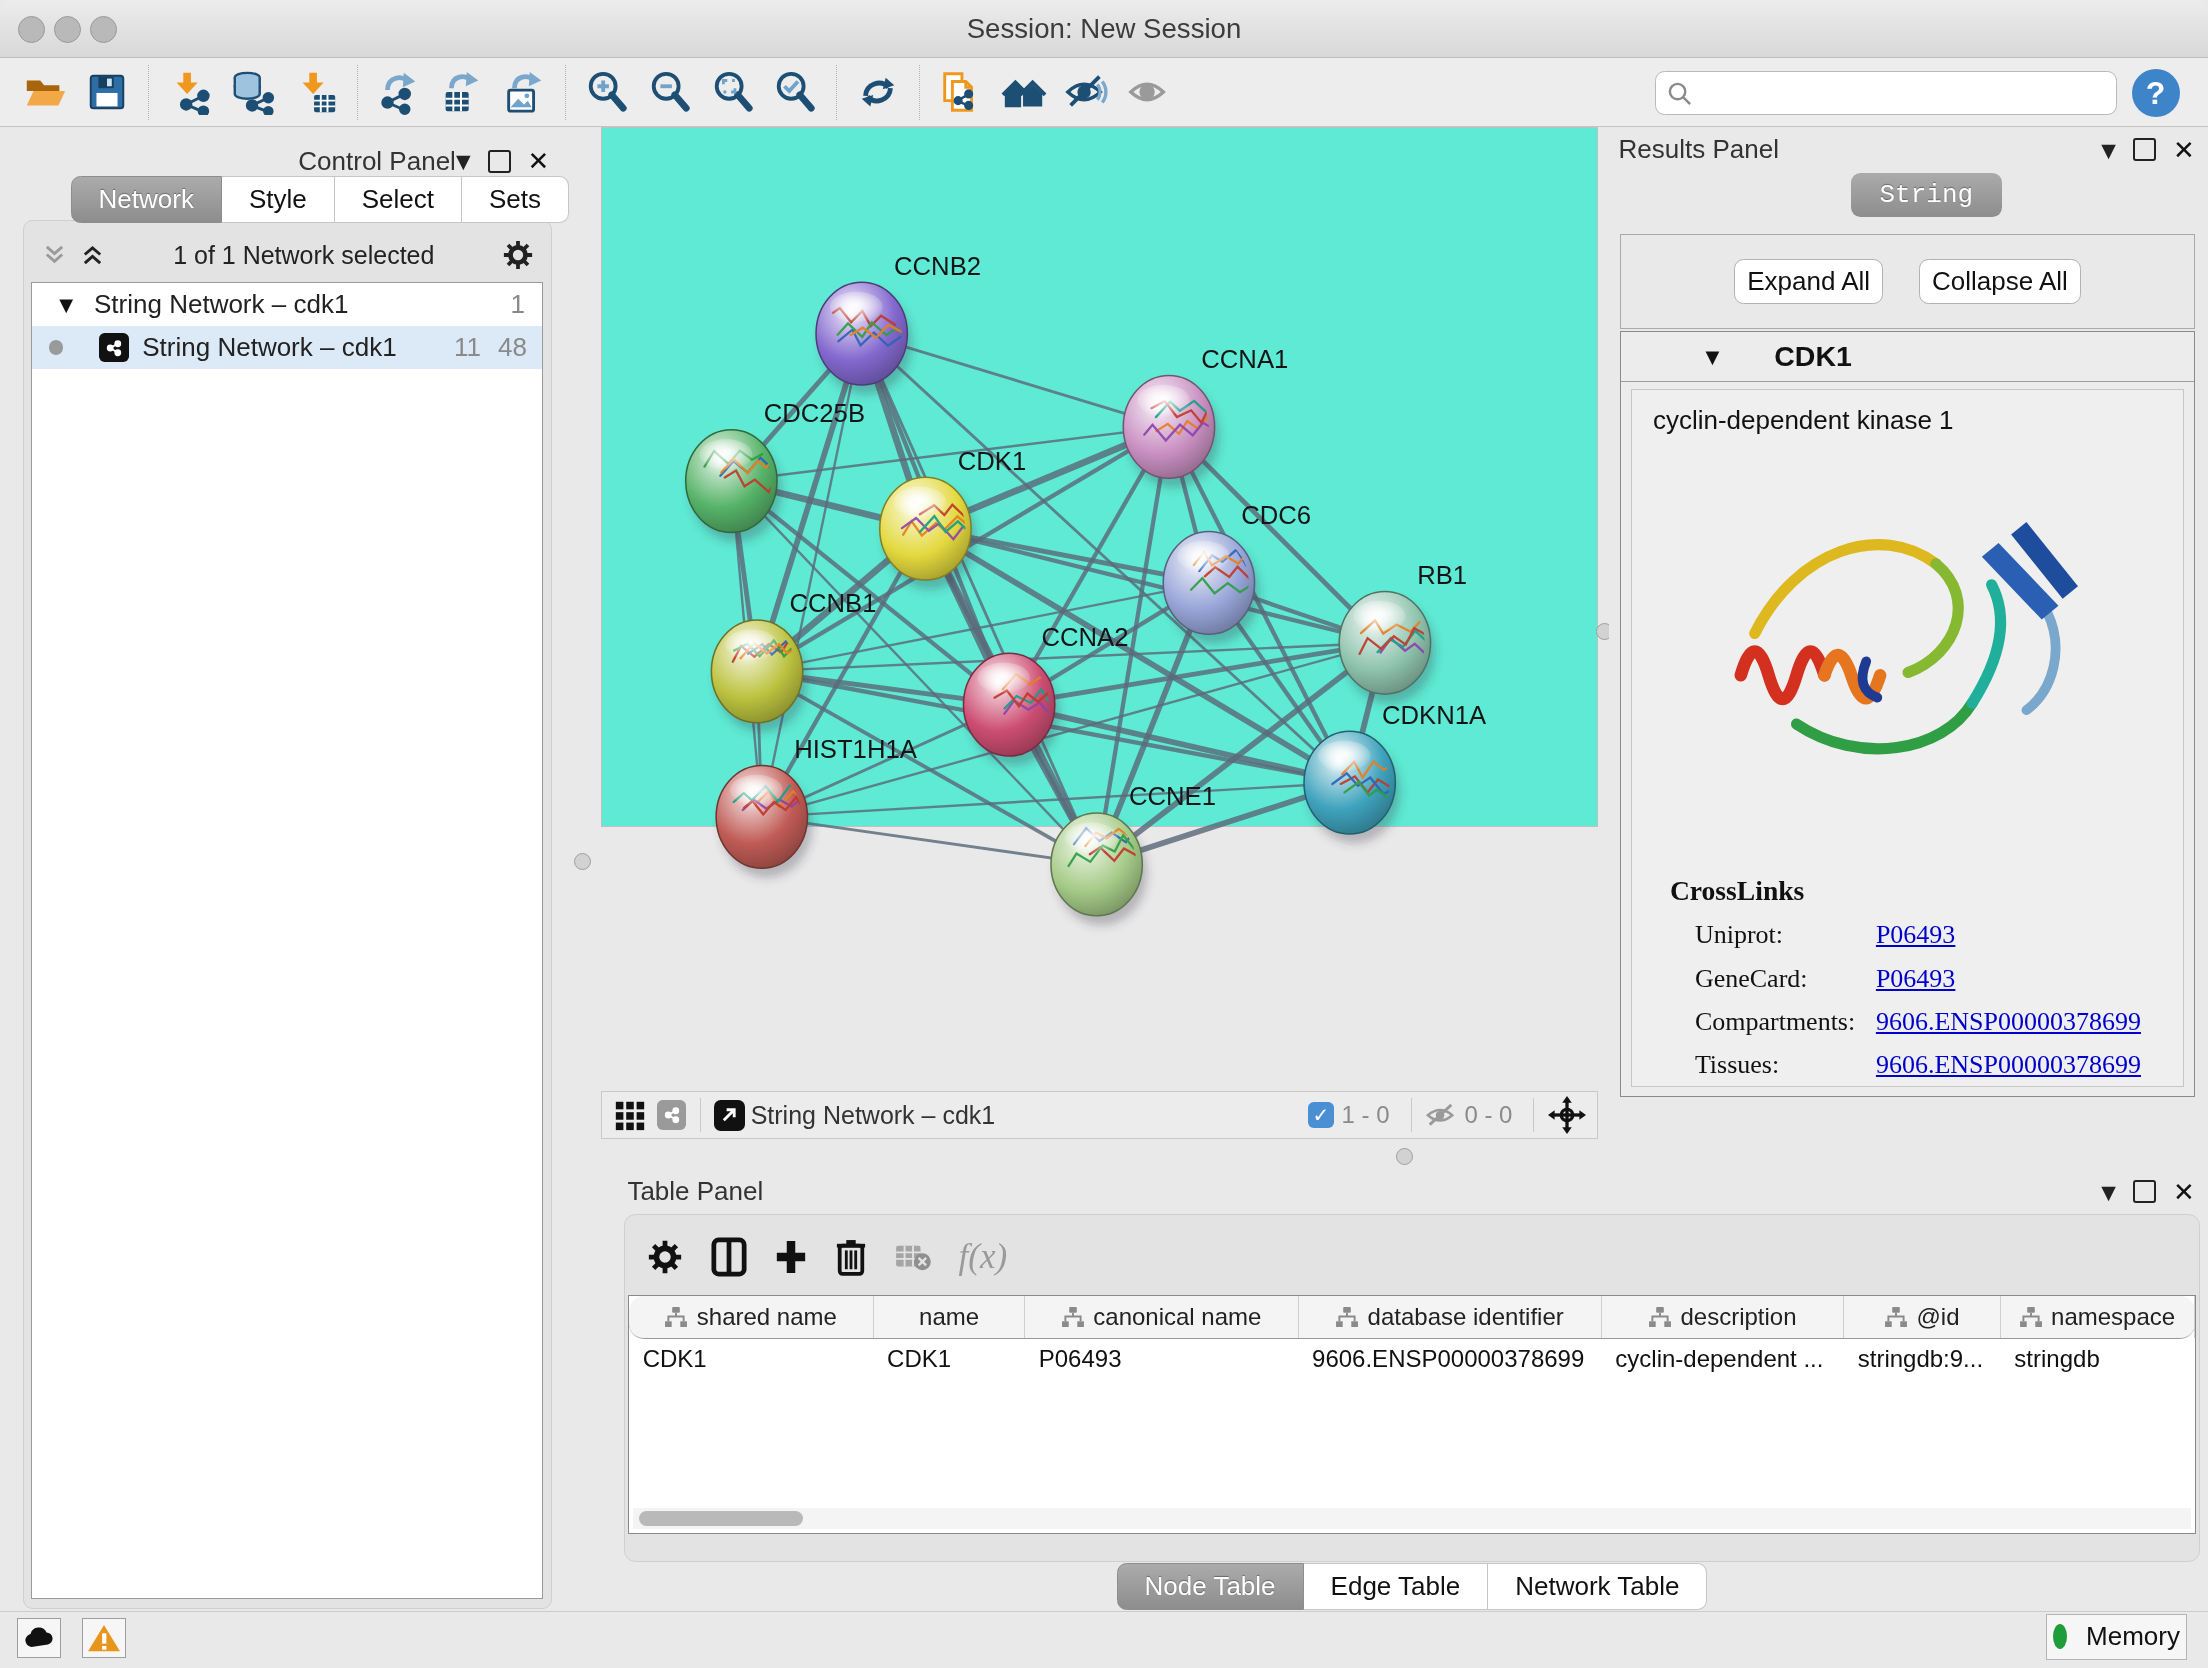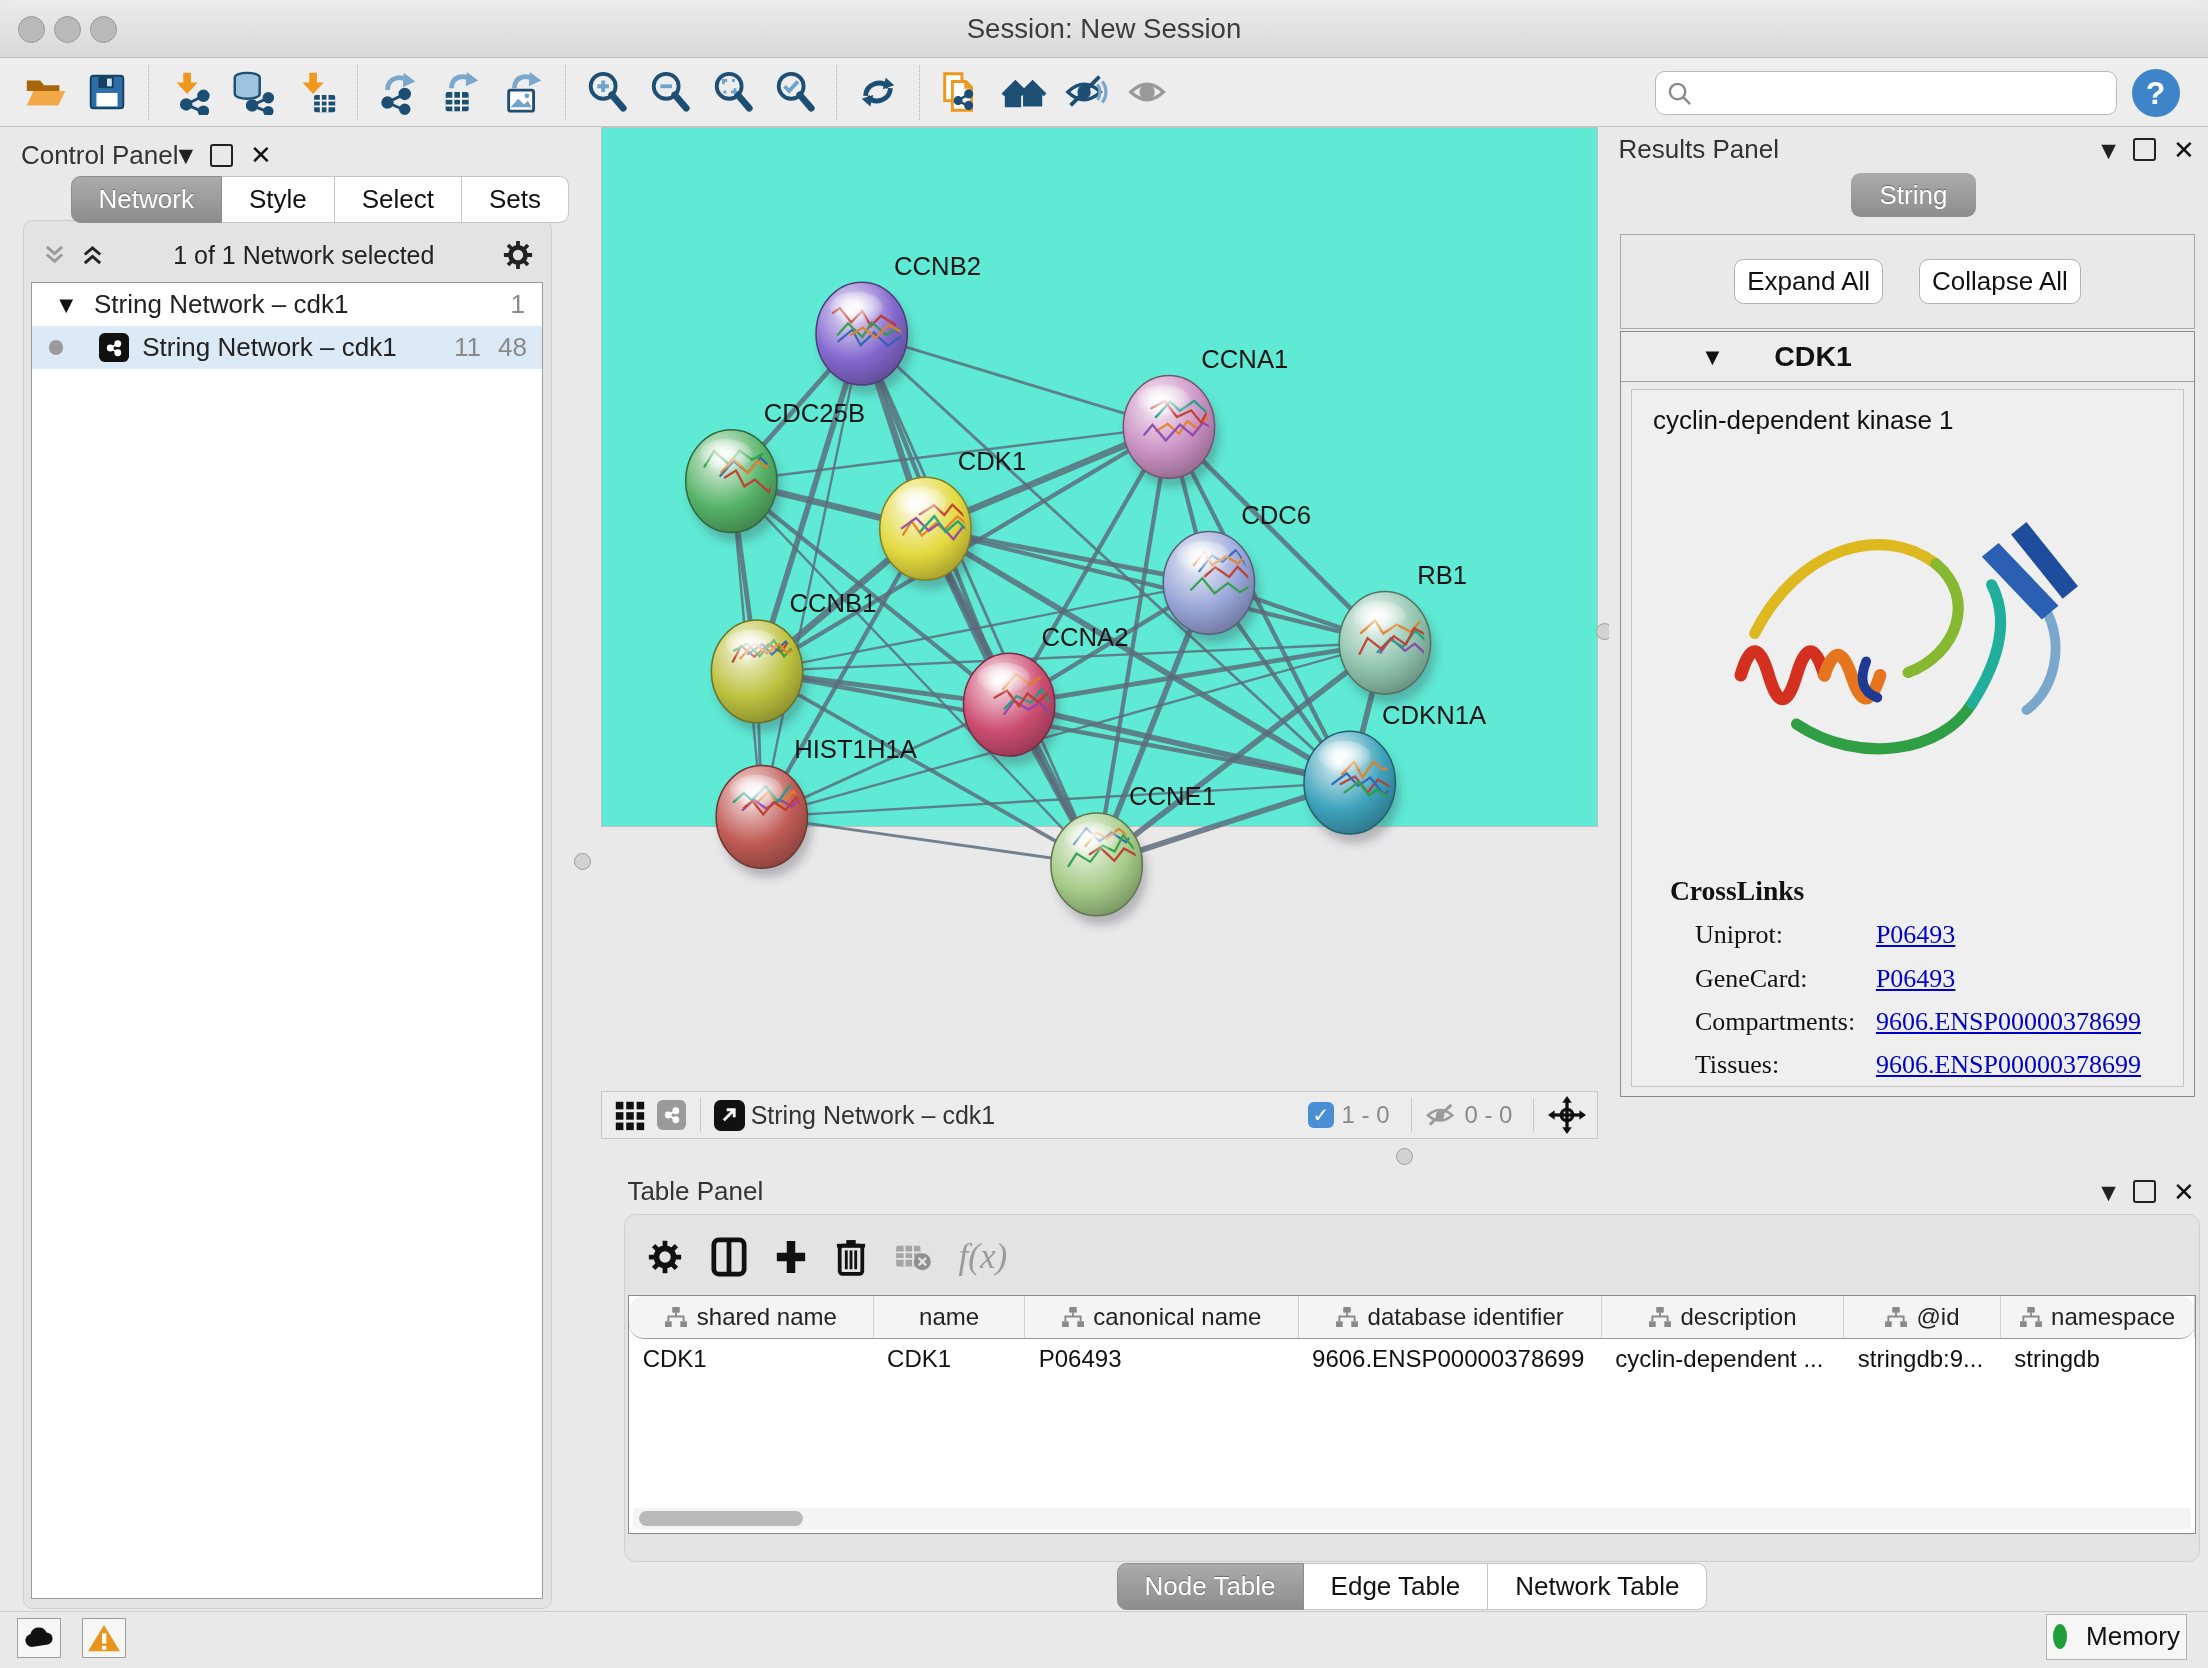--- a/index.html
+++ b/index.html
@@ -39,22 +39,22 @@
   .seg{display:flex;}
   .seg-tab{height:45px;padding:0 27px;background:#fff;border:1px solid #c6c6c6;border-left:none;
     font-size:26px;color:#111;display:flex;align-items:center;}
   .seg-tab:first-child{border-left:1px solid #c6c6c6;border-radius:9.5px 0 0 9.5px;}
   .seg-tab:last-child{border-radius:0 9.5px 9.5px 0;}
   .seg-tab.selected{background:linear-gradient(#ababab,#8d8d8d);color:#fff;
     border-color:#8d8d8d;text-shadow:0 -1px 1px rgba(0,0,0,.35);}
 
   
   .control-panel{position:absolute;left:7.6px;top:127px;width:555px;height:1482px;background:#e9e9e9;}
-  .cp-head{position:absolute;left:13.3px;right:13.3px;top:9px;height:38px;display:flex;
-    align-items:center;justify-content:flex-start;}
+  .cp-head{position:absolute;left:13.3px;right:13.3px;top:15px;height:38px;display:flex;
+    align-items:center;justify-content:flex-end;}
   .cp-tabs{position:absolute;left:63px;top:49px;z-index:2;}
   .cp-inner{position:absolute;left:15px;top:93px;width:527px;height:1387px;background:#e3e3e3;
     border:1px solid #cfcfcf;border-radius:9.5px;}
   .cp-subhead{position:absolute;left:0;right:0;top:13.3px;height:42px;display:flex;align-items:center;
     padding:0 17px;box-sizing:border-box;}
   .cp-subhead .txt{flex:1;text-align:center;font-size:25px;color:#222;}
   .cp-list{position:absolute;left:7.6px;right:7.6px;top:61px;bottom:9.5px;background:#fff;
     border:1.9px solid #9a9a9a;overflow:hidden;}
   .tree-row{height:43px;display:flex;align-items:center;font-size:26px;color:#222;}
   .tree-row .count{color:#8a8a8a;}
@@ -82,21 +82,21 @@
 
   
   .knob{position:absolute;width:15px;height:15px;border-radius:50%;background:#d2d2d2;border:1px solid #9e9e9e;}
 
   
   .results-panel{position:absolute;left:1609px;top:127px;width:599px;height:1042px;background:#e9e9e9;}
   .rp-head{position:absolute;left:9.5px;right:13.3px;top:3.8px;height:38px;display:flex;
     align-items:center;justify-content:space-between;}
   .rp-tab{position:absolute;left:242px;top:46px;height:44px;padding:0 28.5px;
     background:linear-gradient(#ababab,#8d8d8d);color:#fff;font-size:26px;border-radius:9.5px;
-    display:flex;align-items:center;text-shadow:0 -1px 1px rgba(0,0,0,.35);}
+    display:flex;align-items:center;text-shadow:0 -1px 1px rgba(0,0,0,.35);font-family:Liberation Mono, monospace;}
   .rp-box1{position:absolute;left:11.4px;right:13.3px;top:107px;height:93px;background:#e9e9e9;
     border:1px solid #a9a9a9;display:flex;align-items:center;justify-content:center;gap:36px;}
   .rp-btn{height:45px;padding:0 12px;background:#fff;border:1.4px solid #b2b2b2;border-radius:9.5px;
     font-size:26px;color:#111;font-family:"Liberation Sans",sans-serif;}
   .rp-box2{position:absolute;left:11.4px;right:13.3px;top:204px;bottom:72px;background:#ececec;border:1.9px solid #8a8a8a;}
   .gene-head{height:49px;border-bottom:1.9px solid #9e9e9e;display:flex;align-items:center;background:#ececec;}
   .gene-sym{font-size:28.5px;font-weight:bold;color:#111;margin-left:55px;}
   .gene-body{position:absolute;left:9.5px;right:9.5px;top:57px;bottom:9.5px;background:#efefef;
     border:1px solid #c6c6c6;overflow:hidden;}
   .gene-desc{font-size:26px;color:#111;margin:15px 0 0 21px;}

